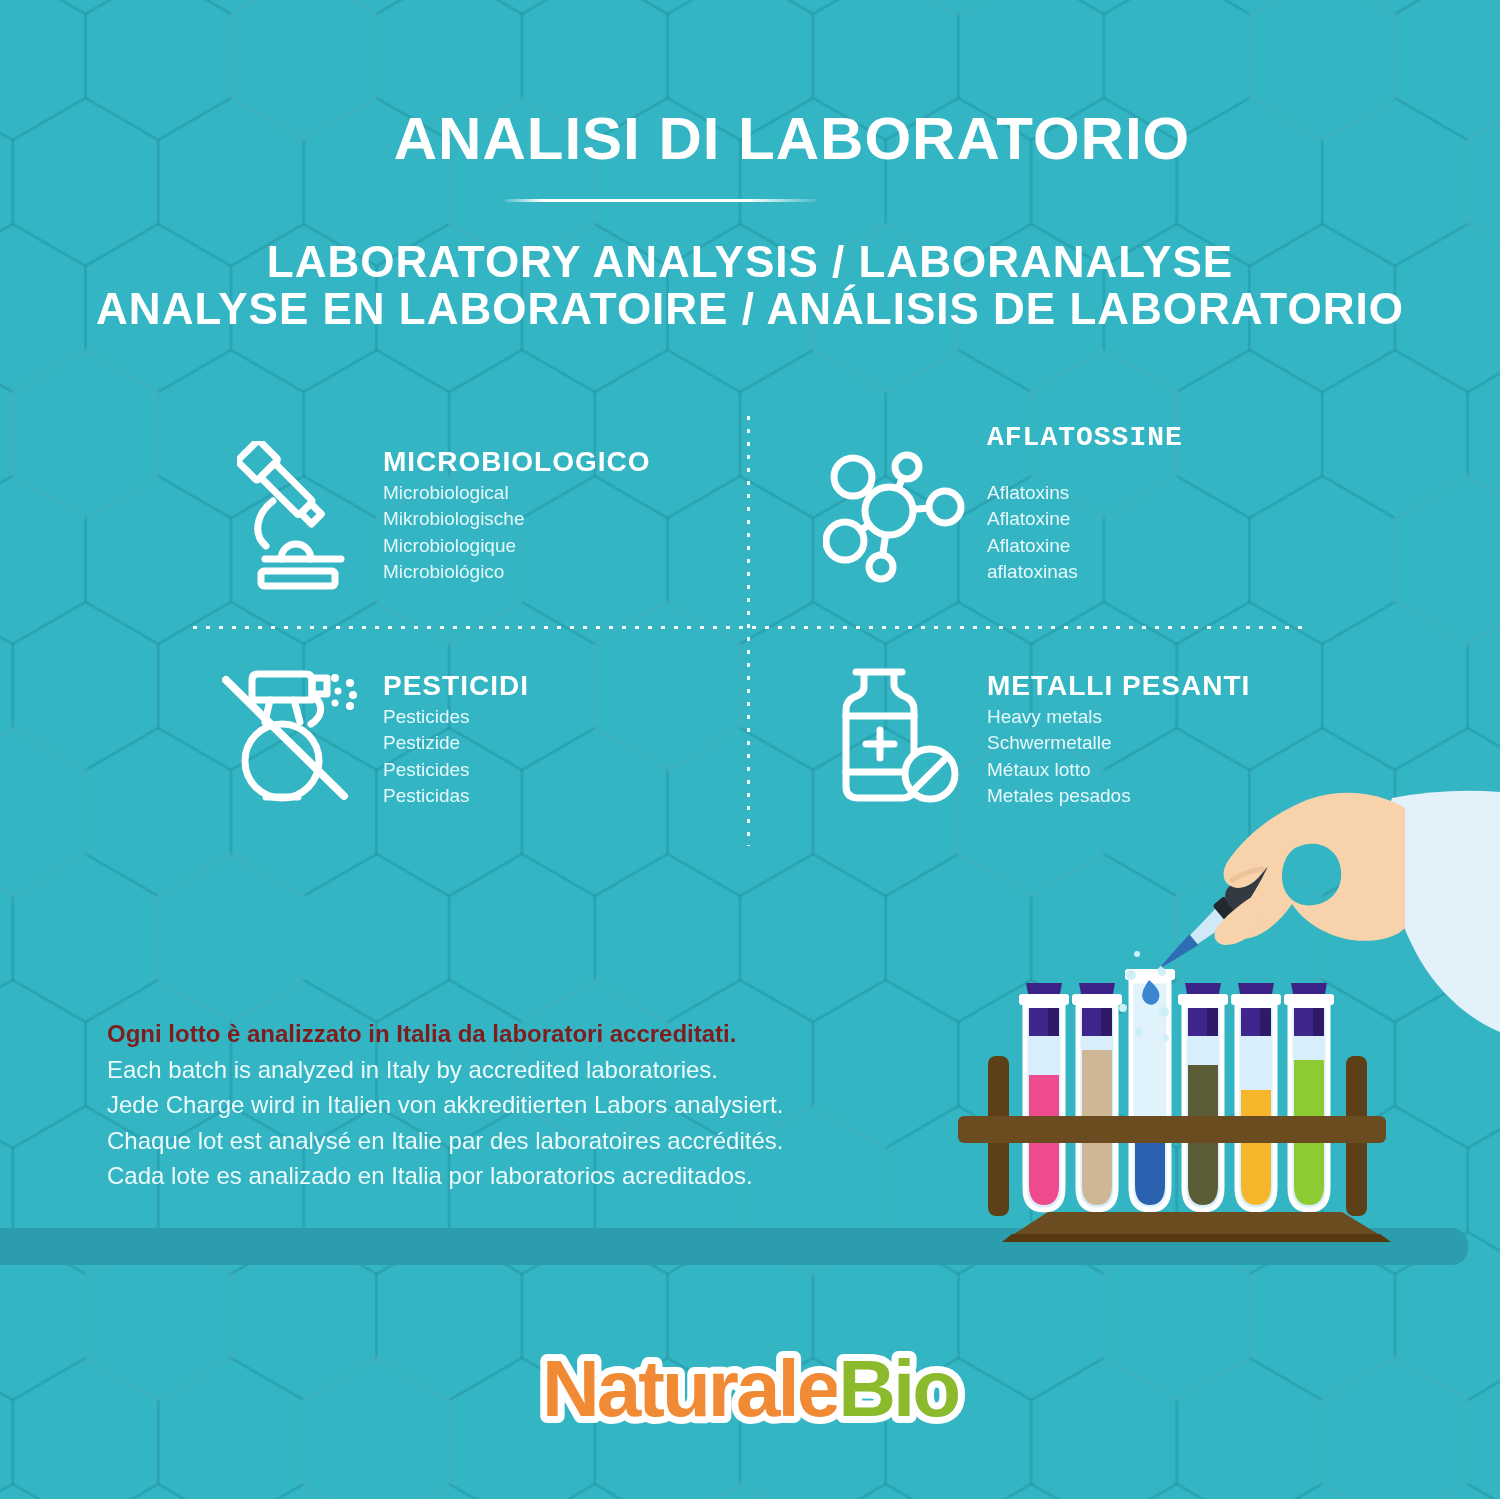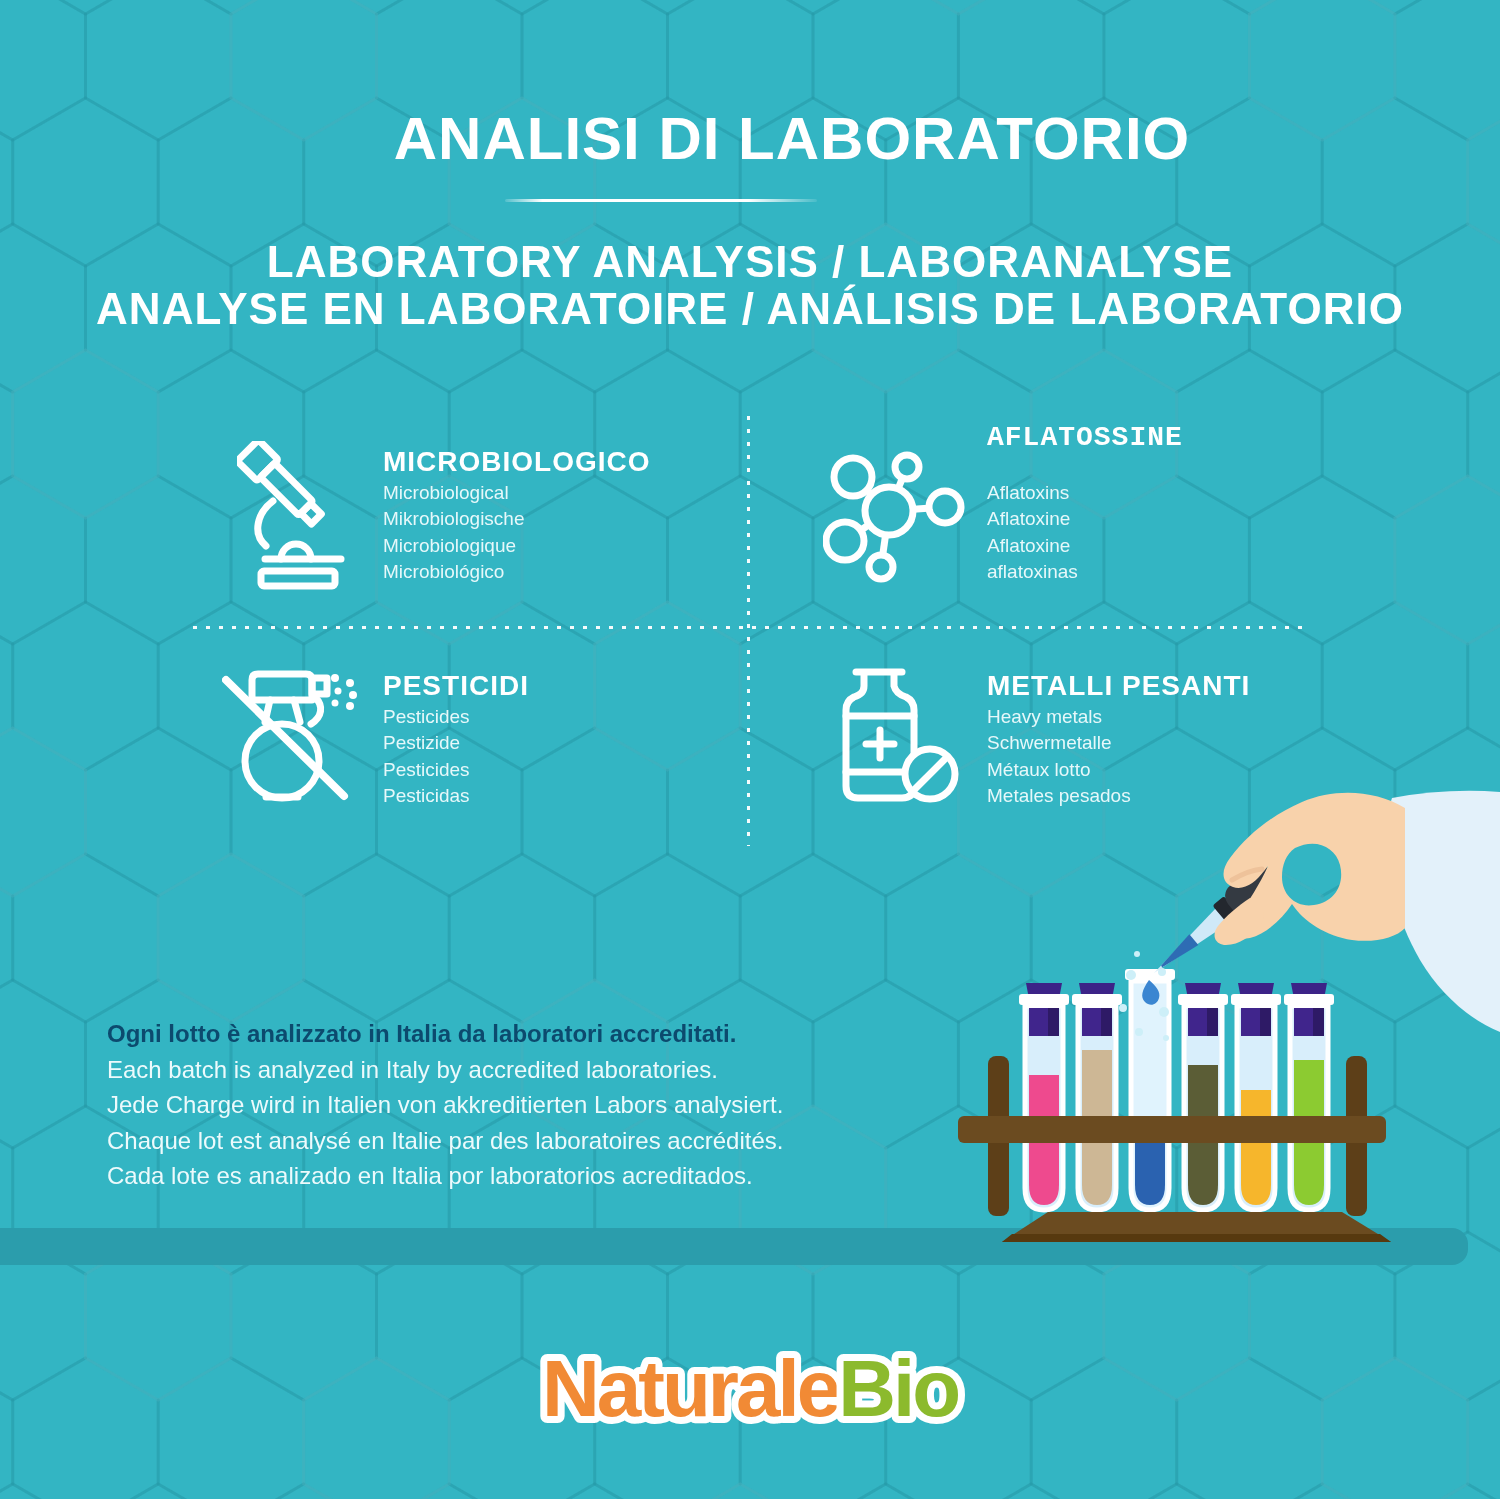--- a/index.html
+++ b/index.html
@@ -40,21 +40,21 @@
   }
   .dot-v{
     position:absolute;top:416px;left:747px;width:3px;height:430px;
     background-image:repeating-linear-gradient(180deg, rgba(255,255,255,.95) 0 4px, transparent 4px 13px);
   }
   
   .footer-note{
     position:absolute;left:107px;top:1016px;width:800px;
     font-size:24px;line-height:35.5px;color:#ecfafc;
   }
-  .footer-note .bold{font-weight:700;color:#0c4a6e;}
+  .footer-note .bold{font-weight:700;color:#7f1d1d;}
   
   .lab-table{
     position:absolute;top:1228px;left:0;width:1468px;height:37px;
     background:#2b9dac;border-radius:0 16px 16px 0;
   }
   .icon-svg{position:absolute;}
   .logo-svg{position:absolute;left:0;top:1332px;}
   .logo-svg text{font-family:"Liberation Sans", sans-serif;font-weight:bold;}
 </style>
 </head>

